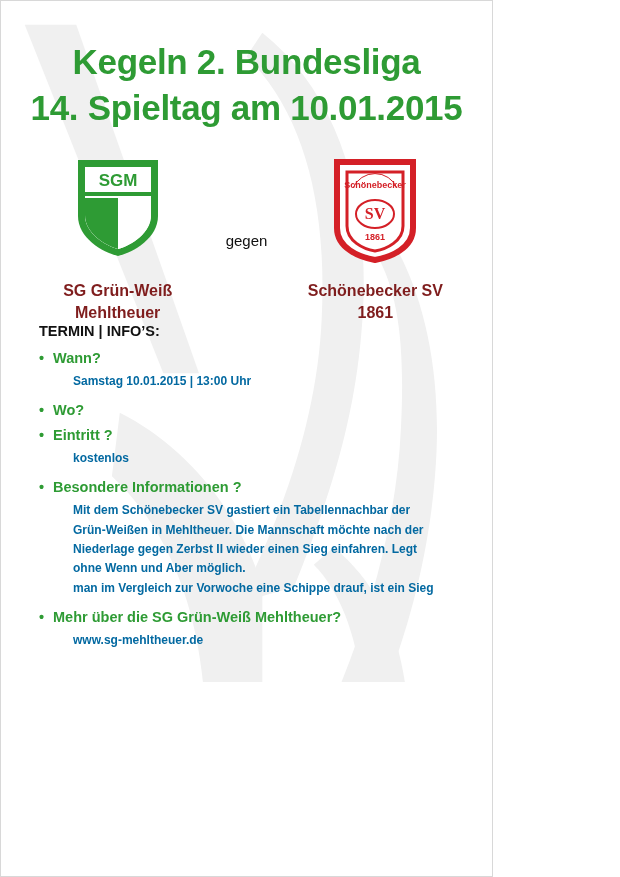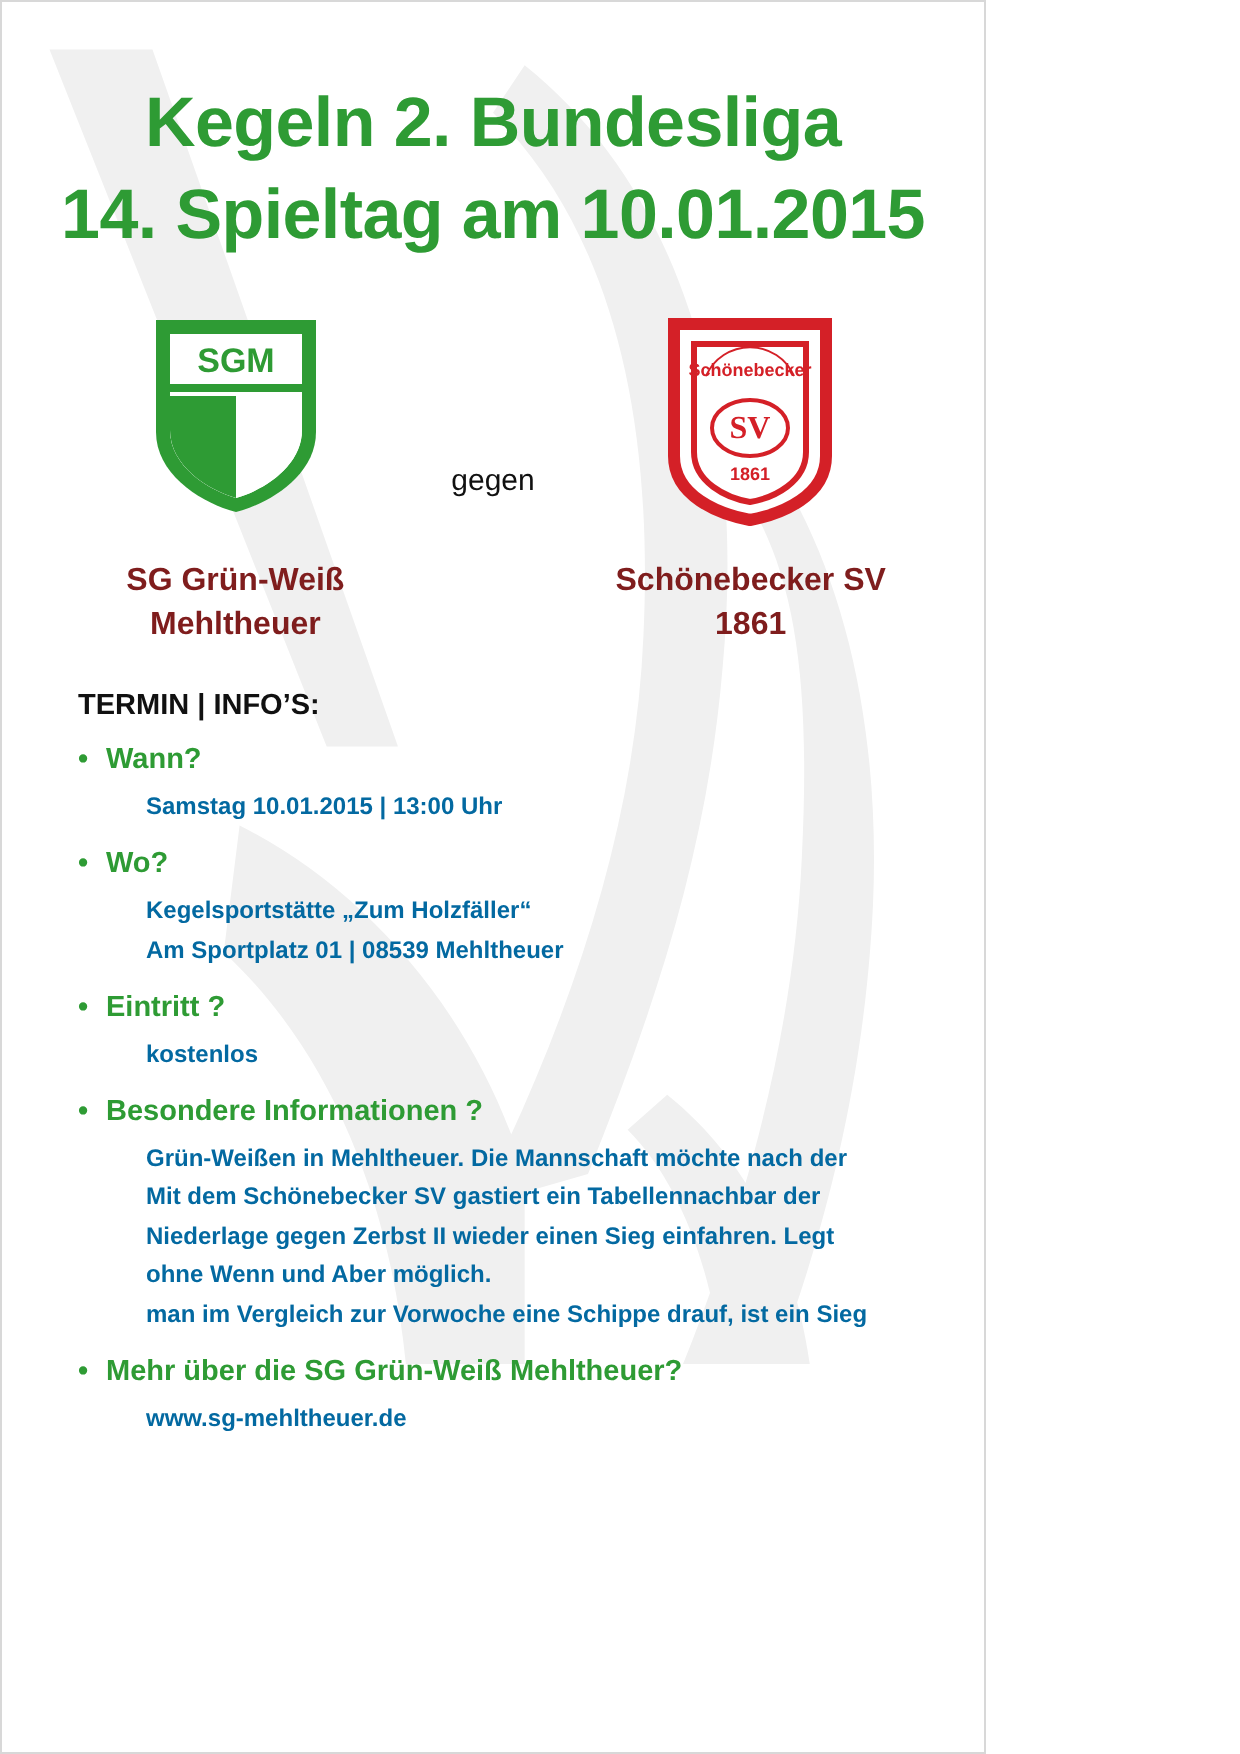--- a/index.html
+++ b/index.html
@@ -77,21 +77,20 @@
   .team-name {
     margin-top: 12px;
     font-weight: bold;
     font-size: 16px;
     color: #7f1d1d;
     line-height: 1.35;
   }
 
   
   .info {
-    margin-top: 22px;
     padding: 0 38px 0 38px;
   }
   .info-heading {
     font-weight: bold;
     font-size: 14.5px;
     color: #111;
     margin-bottom: 9px;
   }
   .q-item {
     margin-bottom: 3px;
@@ -210,42 +209,38 @@
         </div>
         <div class="answer">
           <span class="answer-line">Samstag 10.01.2015 | 13:00 Uhr</span>
         </div>
       </div>
 
       <div class="q-item">
         <div class="question">
           <span class="bullet">•</span><span>Wo?</span>
         </div>
-        <div class="answer">
-          <span class="answer-line">Kegelsportstätte „Zum Holzfäller“</span>
-          <span class="answer-line">Am Sportplatz 01 | 08539 Mehltheuer</span>
-        </div>
       </div>
 
       <div class="q-item">
         <div class="question">
           <span class="bullet">•</span><span>Eintritt ?</span>
         </div>
         <div class="answer">
           <span class="answer-line">kostenlos</span>
         </div>
       </div>
 
       <div class="q-item">
         <div class="question">
           <span class="bullet">•</span><span>Besondere Informationen ?</span>
         </div>
         <div class="answer para">
+          <span class="answer-line">Mit dem Schönebecker SV gastiert ein Tabellennachbar der</span>
           <span class="answer-line">Grün-Weißen in Mehltheuer. Die Mannschaft möchte nach der</span>
-          <span class="answer-line">Mit dem Schönebecker SV gastiert ein Tabellennachbar der</span>
           <span class="answer-line">Niederlage gegen Zerbst II wieder einen Sieg einfahren. Legt</span>
           <span class="answer-line">ohne Wenn und Aber möglich.</span>
           <span class="answer-line">man im Vergleich zur Vorwoche eine Schippe drauf, ist ein Sieg</span>
         </div>
       </div>
 
       <div class="q-item">
         <div class="question">
           <span class="bullet">•</span><span>Mehr über die SG Grün-Weiß Mehltheuer?</span>
         </div>

